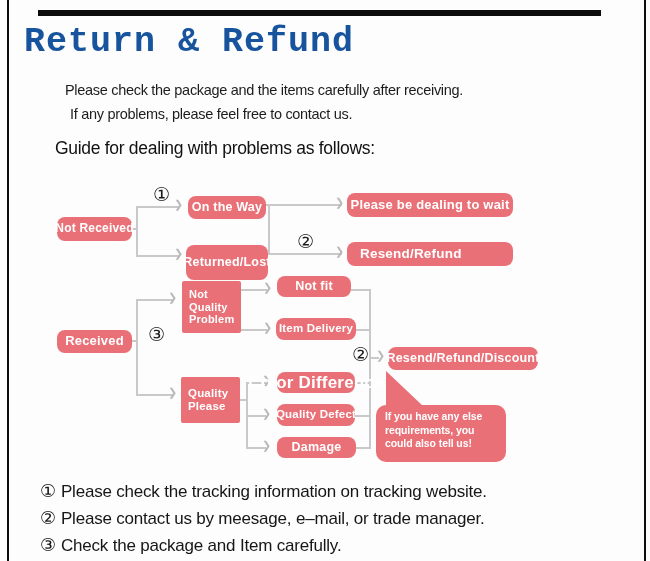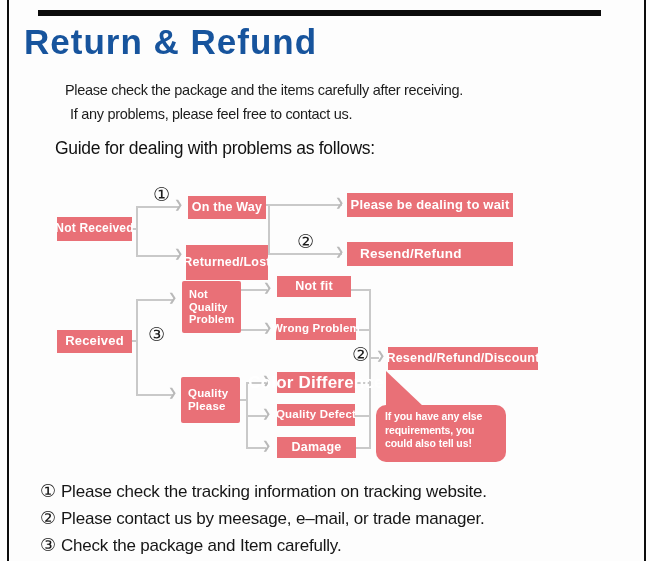--- a/index.html
+++ b/index.html
@@ -10,30 +10,30 @@
   }
   html,body{margin:0;padding:0;background:#ffffff;}
   .frame{
     position:relative;width:650px;height:561px;background:#fdfdfd;
     overflow:hidden;font-family:"Liberation Sans",sans-serif;
   }
   .edge{position:absolute;background:var(--frame-black);}
   .top-bar{position:absolute;left:38px;top:10px;width:563px;height:6px;background:var(--frame-black);}
   .page-title{
     position:absolute;left:24px;top:22px;
-    font-family:Liberation Sans, sans-serif;font-weight:bold;
+    font-family:Liberation Mono, monospace;font-weight:bold;
     font-size:35px;color:var(--title-blue);letter-spacing:1px;white-space:nowrap;
   }
   .body-text{position:absolute;color:#1c1c1c;letter-spacing:-0.3px;white-space:nowrap;}
   .intro1{left:65px;top:82px;font-size:14.5px;}
   .intro2{left:70px;top:106px;font-size:14.5px;}
   .guide{left:55px;top:138px;font-size:17.5px;color:#111;}
   .node{
     position:absolute;background:var(--accent-pink);color:#ffffff;
-    font-weight:bold;border-radius:0;display:flex;align-items:center;justify-content:center;
+    font-weight:bold;border-radius:8px;display:flex;align-items:center;justify-content:center;
     letter-spacing:0.2px;line-height:1.15;box-sizing:border-box;white-space:nowrap;
   }
   .node.wrap{white-space:normal;justify-content:flex-start;text-align:left;border-radius:2px;padding-left:7px;}
   .hline{position:absolute;height:2px;background:var(--connector-gray);}
   .vline{position:absolute;width:2px;background:var(--connector-gray);}
   .arrow{
     position:absolute;color:#b9b9b9;font-size:11px;font-weight:bold;
     font-family:"DejaVu Sans",sans-serif;line-height:1;
   }
   .marker{
@@ -118,21 +118,21 @@
     <div class="node" style="left:57px;top:217px;width:75px;height:24px;font-size:12px;">Not Received</div>
     <div class="node" style="left:188px;top:196px;width:78px;height:23px;font-size:12.5px;">On the Way</div>
     <div class="node" style="left:186px;top:245px;width:82px;height:35px;font-size:12.5px;">Returned/Lost</div>
     <div class="node" style="left:347px;top:193px;width:166px;height:24px;font-size:13px;">Please be dealing to wait</div>
     <div class="node" style="left:347px;top:242px;width:166px;height:24px;font-size:13.5px;justify-content:flex-start;padding-left:13px;">Resend/Refund</div>
 
     <div class="node" style="left:57px;top:330px;width:75px;height:23px;font-size:13px;">Received</div>
     <div class="node wrap" style="left:182px;top:281px;width:59px;height:52px;font-size:11px;">Not Quality Problem</div>
     <div class="node wrap" style="left:181px;top:377px;width:59px;height:46px;font-size:11.5px;">Quality Please</div>
     <div class="node" style="left:277px;top:276px;width:74px;height:21px;font-size:12.5px;">Not fit</div>
-    <div class="node" style="left:276px;top:318px;width:80px;height:22px;font-size:11.5px;">Wrong Problem</div>
+    <div class="node" style="left:276px;top:318px;width:80px;height:22px;font-size:11.5px;">Item Delivery</div>
     <div class="node" style="left:277px;top:372px;width:78px;height:21px;font-size:17px;">Color Difference</div>
     <div class="node" style="left:277px;top:404px;width:78px;height:22px;font-size:11.5px;">Quality Defect</div>
     <div class="node" style="left:277px;top:437px;width:79px;height:21px;font-size:12.5px;">Damage</div>
     <div class="node" style="left:388px;top:347px;width:150px;height:23px;font-size:12.5px;">Resend/Refund/Discount</div>
 
     <div class="bubble-tail"></div>
     <div class="bubble">If you have any else requirements, you could also tell us!</div>
   </div>
 
   <div>

